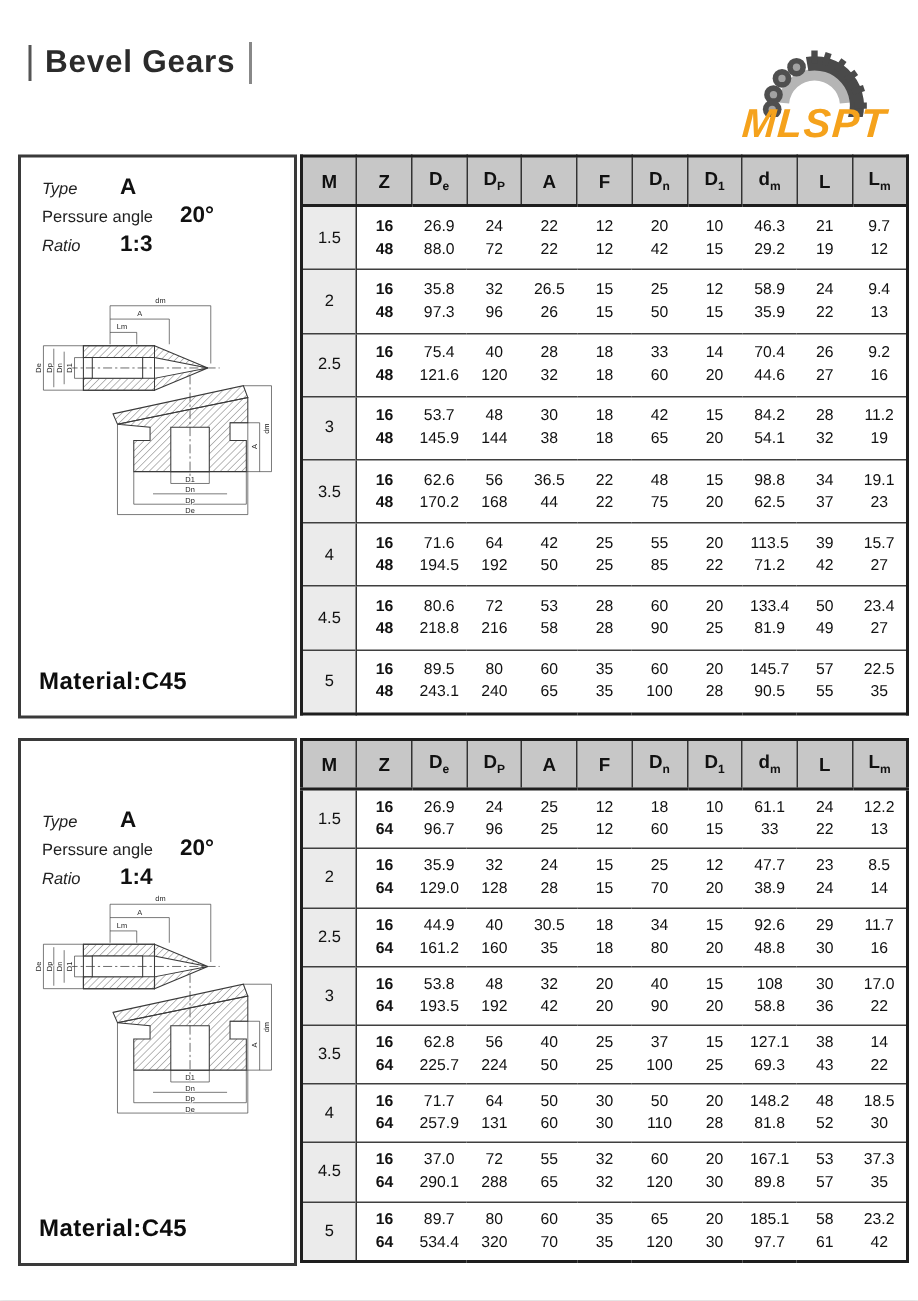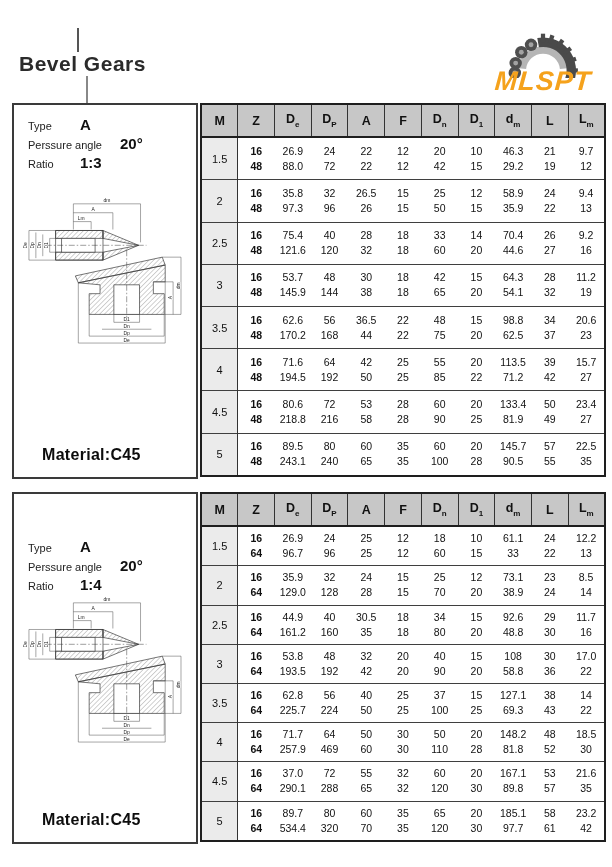--- a/index.html
+++ b/index.html
@@ -2,44 +2,44 @@
 <html><head>
 <meta charset="utf-8">
 <style>
   html,body{margin:0;padding:0;background:#e9e9e9;}
   .page{
     position:relative;width:612px;height:867px;background:#ffffff;
     font-family:"Liberation Sans",sans-serif;color:#1a1a1a;overflow:hidden;
     margin:0 auto;box-shadow:0 0 4px rgba(0,0,0,.3);
   }
   
-  .title-wrap{position:absolute;left:19px;top:28px;display:flex;align-items:center;flex-direction:column;}
+  .title-wrap{position:absolute;left:19px;top:28px;display:flex;align-items:center;}
   .title-bar-left{width:2px;height:24px;background:#555;margin-right:9px;}
   .title-bar-right{width:2px;height:28px;background:#888;margin-left:9px;}
   .page-title{font-size:21px;font-weight:bold;color:#2b2b2b;letter-spacing:.5px;}
   .logo{position:absolute;right:8px;top:12px;width:122px;text-align:center;}
   .logo .brand{
     font-size:27px;font-weight:bold;font-style:italic;color:#F5A21C;
     letter-spacing:1px;margin-top:-16px;transform:skewX(-4deg);
   }
   
   .panel{position:absolute;left:12px;width:182px;border:2px solid #3a3a3a;background:#fff;}
   .panel1{top:103px;height:372px;}
   .panel2{top:492px;height:348px;}
   .info{position:absolute;left:14px;font-size:11px;color:#222;}
   .panel1 .info{top:11px;}
   .panel2 .info{top:44px;}
   .info-row{display:flex;align-items:baseline;margin-bottom:2px;}
   .info-row .lbl{width:92px;}
-  .info-row .lbl.short{width:52px;}
+  .info-row .lbl.short{width:52px;font-style:italic;}
   .info-row .val{font-size:15px;font-weight:bold;color:#111;}
   .drawing-slot{position:absolute;left:4px;}
   .panel1 .drawing-slot{top:86px;}
   .panel2 .drawing-slot{top:96px;}
-  .material{position:absolute;left:28px;bottom:13px;font-size:16px;font-weight:bold;color:#0d0d0d;letter-spacing:.3px;}
+  .material{position:absolute;left:12px;bottom:13px;font-size:16px;font-weight:bold;color:#0d0d0d;letter-spacing:.3px;}
   
   .table-slot{position:absolute;left:200px;width:406px;}
   .tslot1{top:103px;height:374px;}
   .tslot2{top:492px;height:350px;}
   table.spec-table{
     border-collapse:collapse;table-layout:fixed;width:100%;height:100%;
     border:2px solid #1e1e1e;font-family:"Liberation Sans",sans-serif;
   }
   .spec-table th{
     background:#c7c7c7;border:1px solid #333;border-bottom:2px solid #1e1e1e;
@@ -369,21 +369,21 @@
             </td>
             <td>
               <div>42</div>
               <div>65</div>
             </td>
             <td>
               <div>15</div>
               <div>20</div>
             </td>
             <td>
-              <div>64.3</div>
+              <div>84.2</div>
               <div>54.1</div>
             </td>
             <td>
               <div>28</div>
               <div>32</div>
             </td>
             <td>
               <div>11.2</div>
               <div>19</div>
             </td>
@@ -420,21 +420,21 @@
             </td>
             <td>
               <div>98.8</div>
               <div>62.5</div>
             </td>
             <td>
               <div>34</div>
               <div>37</div>
             </td>
             <td>
-              <div>20.6</div>
+              <div>19.1</div>
               <div>23</div>
             </td>
           </tr>
           <tr>
             <td class="mcol">4</td>
             <td>
               <div class="zval">16</div>
               <div class="zval">48</div>
             </td>
             <td>
@@ -743,21 +743,21 @@
             </td>
             <td>
               <div>25</div>
               <div>70</div>
             </td>
             <td>
               <div>12</div>
               <div>20</div>
             </td>
             <td>
-              <div>73.1</div>
+              <div>47.7</div>
               <div>38.9</div>
             </td>
             <td>
               <div>23</div>
               <div>24</div>
             </td>
             <td>
               <div>8.5</div>
               <div>14</div>
             </td>
@@ -896,21 +896,21 @@
             <td>
               <div class="zval">16</div>
               <div class="zval">64</div>
             </td>
             <td>
               <div>71.7</div>
               <div>257.9</div>
             </td>
             <td>
               <div>64</div>
-              <div>469</div>
+              <div>131</div>
             </td>
             <td>
               <div>50</div>
               <div>60</div>
             </td>
             <td>
               <div>30</div>
               <div>30</div>
             </td>
             <td>
@@ -966,21 +966,21 @@
             </td>
             <td>
               <div>167.1</div>
               <div>89.8</div>
             </td>
             <td>
               <div>53</div>
               <div>57</div>
             </td>
             <td>
-              <div>21.6</div>
+              <div>37.3</div>
               <div>35</div>
             </td>
           </tr>
           <tr>
             <td class="mcol">5</td>
             <td>
               <div class="zval">16</div>
               <div class="zval">64</div>
             </td>
             <td>

